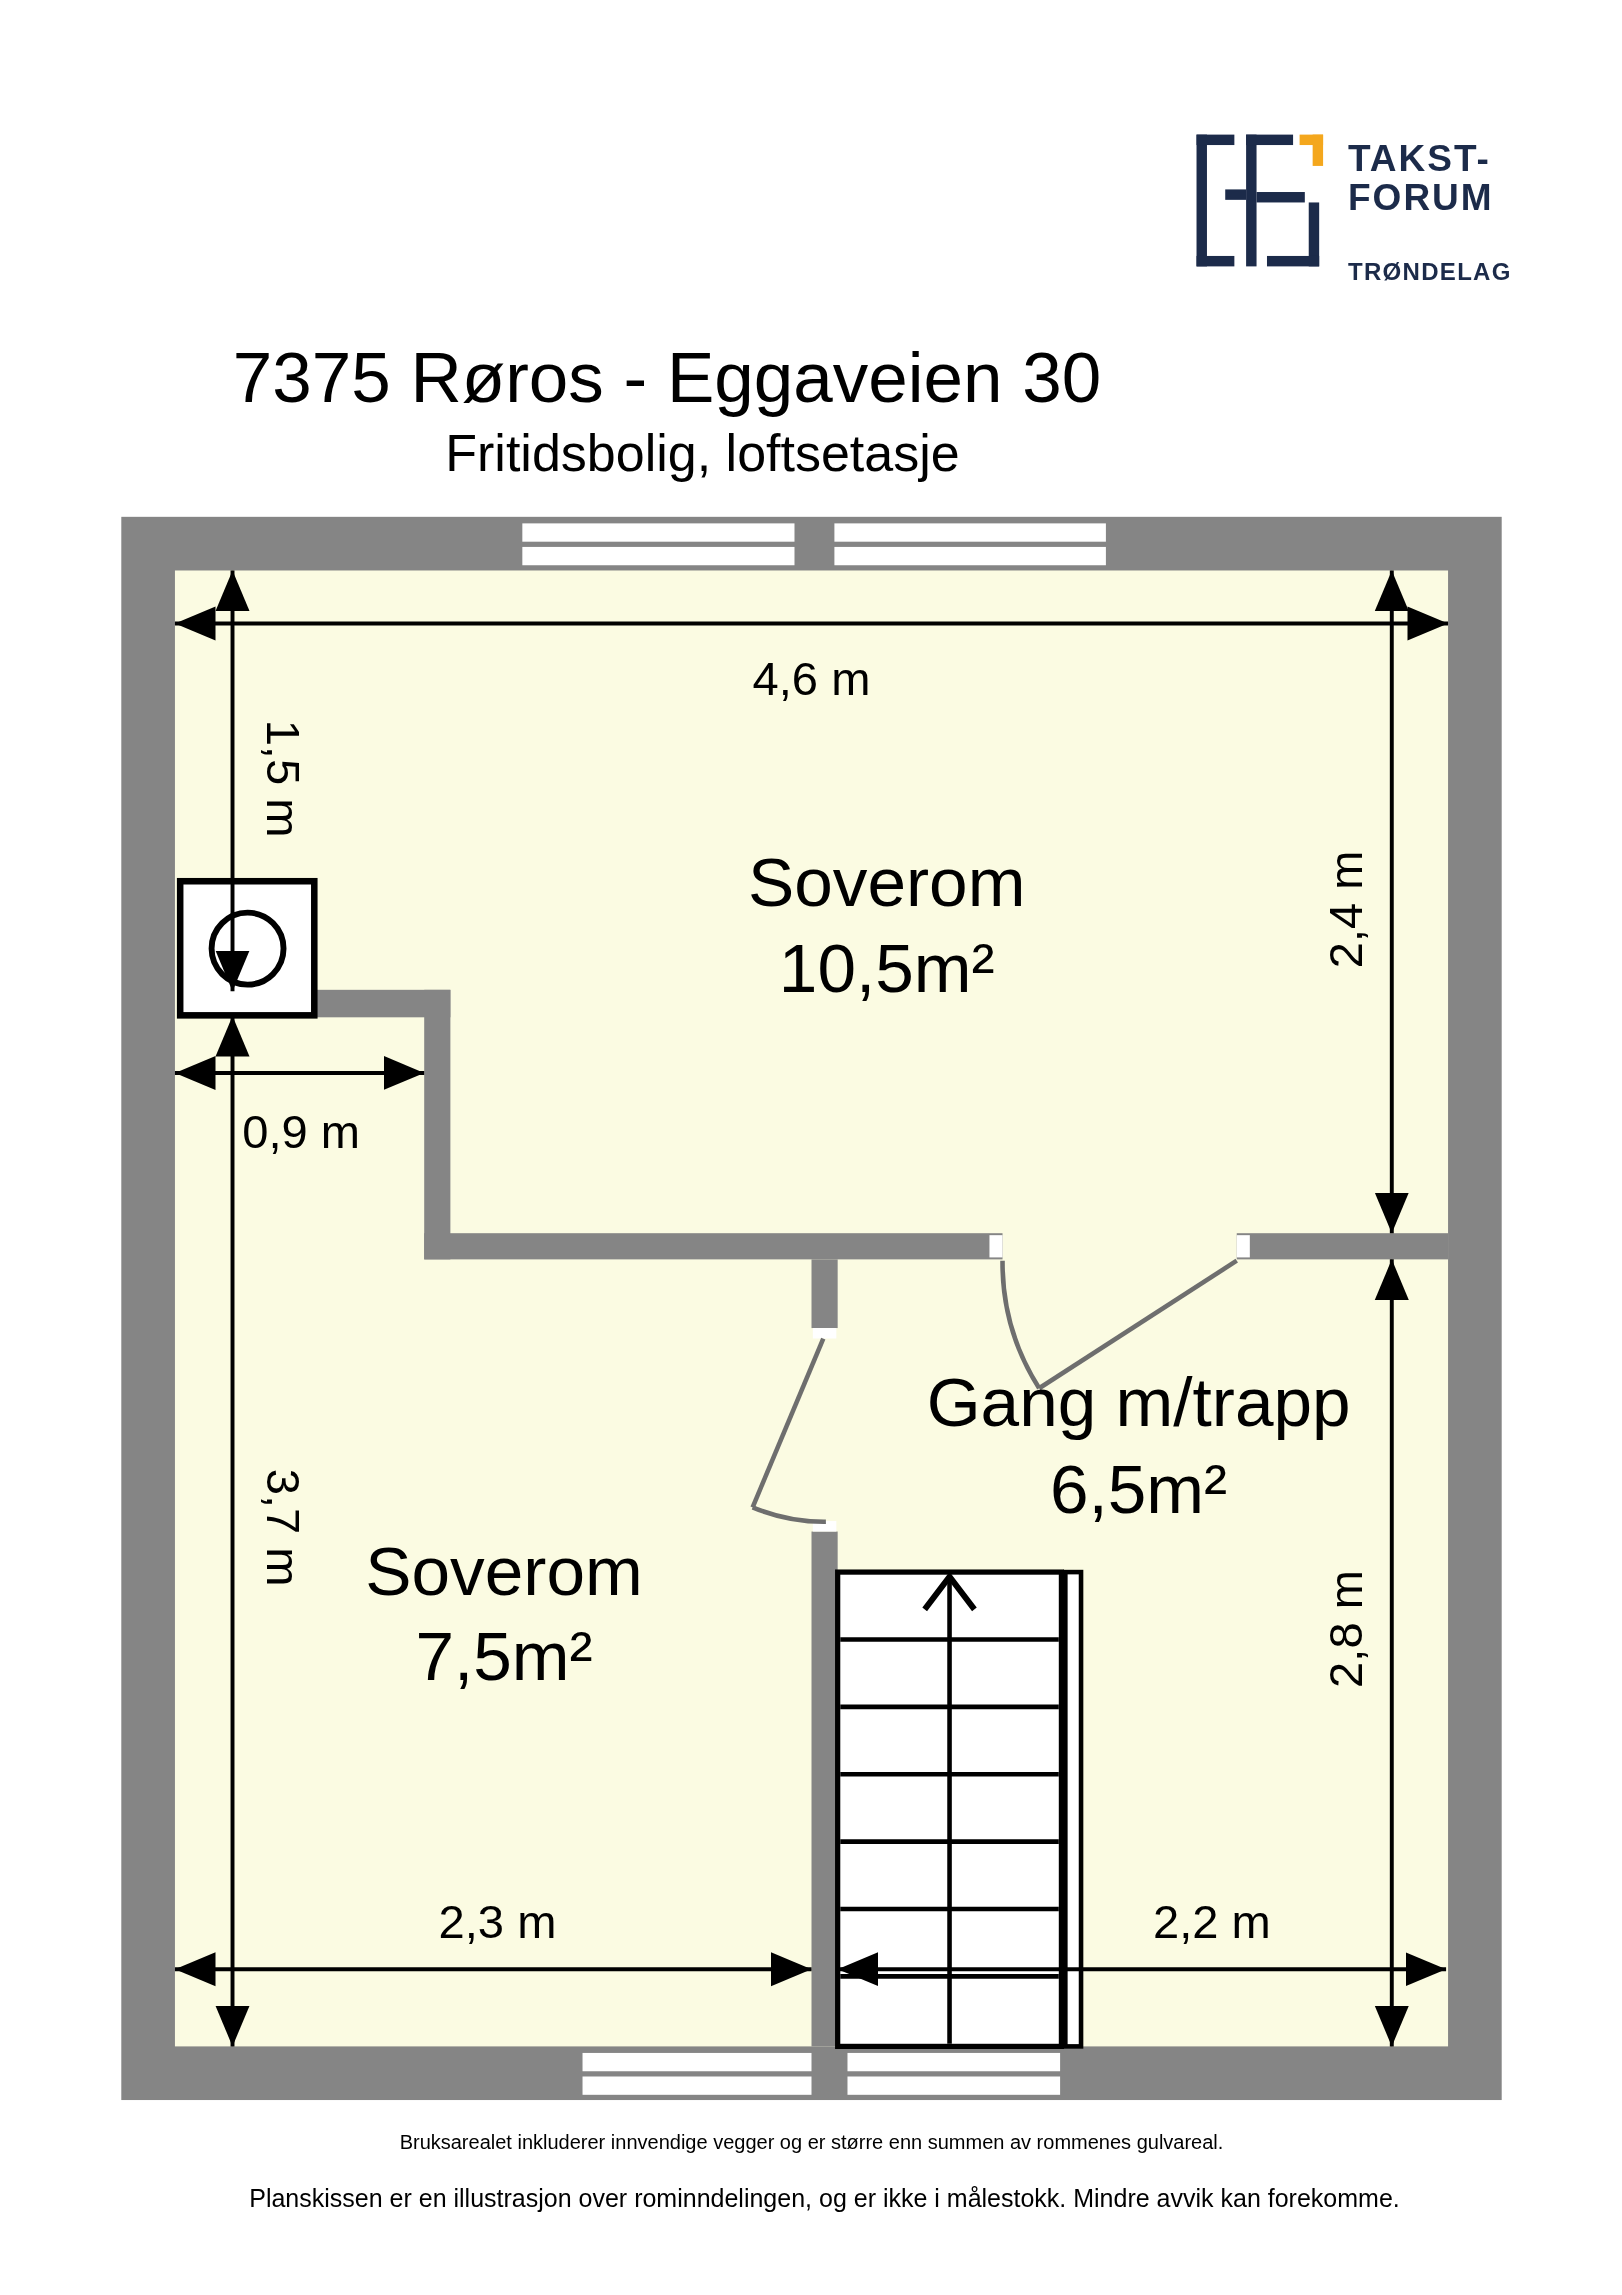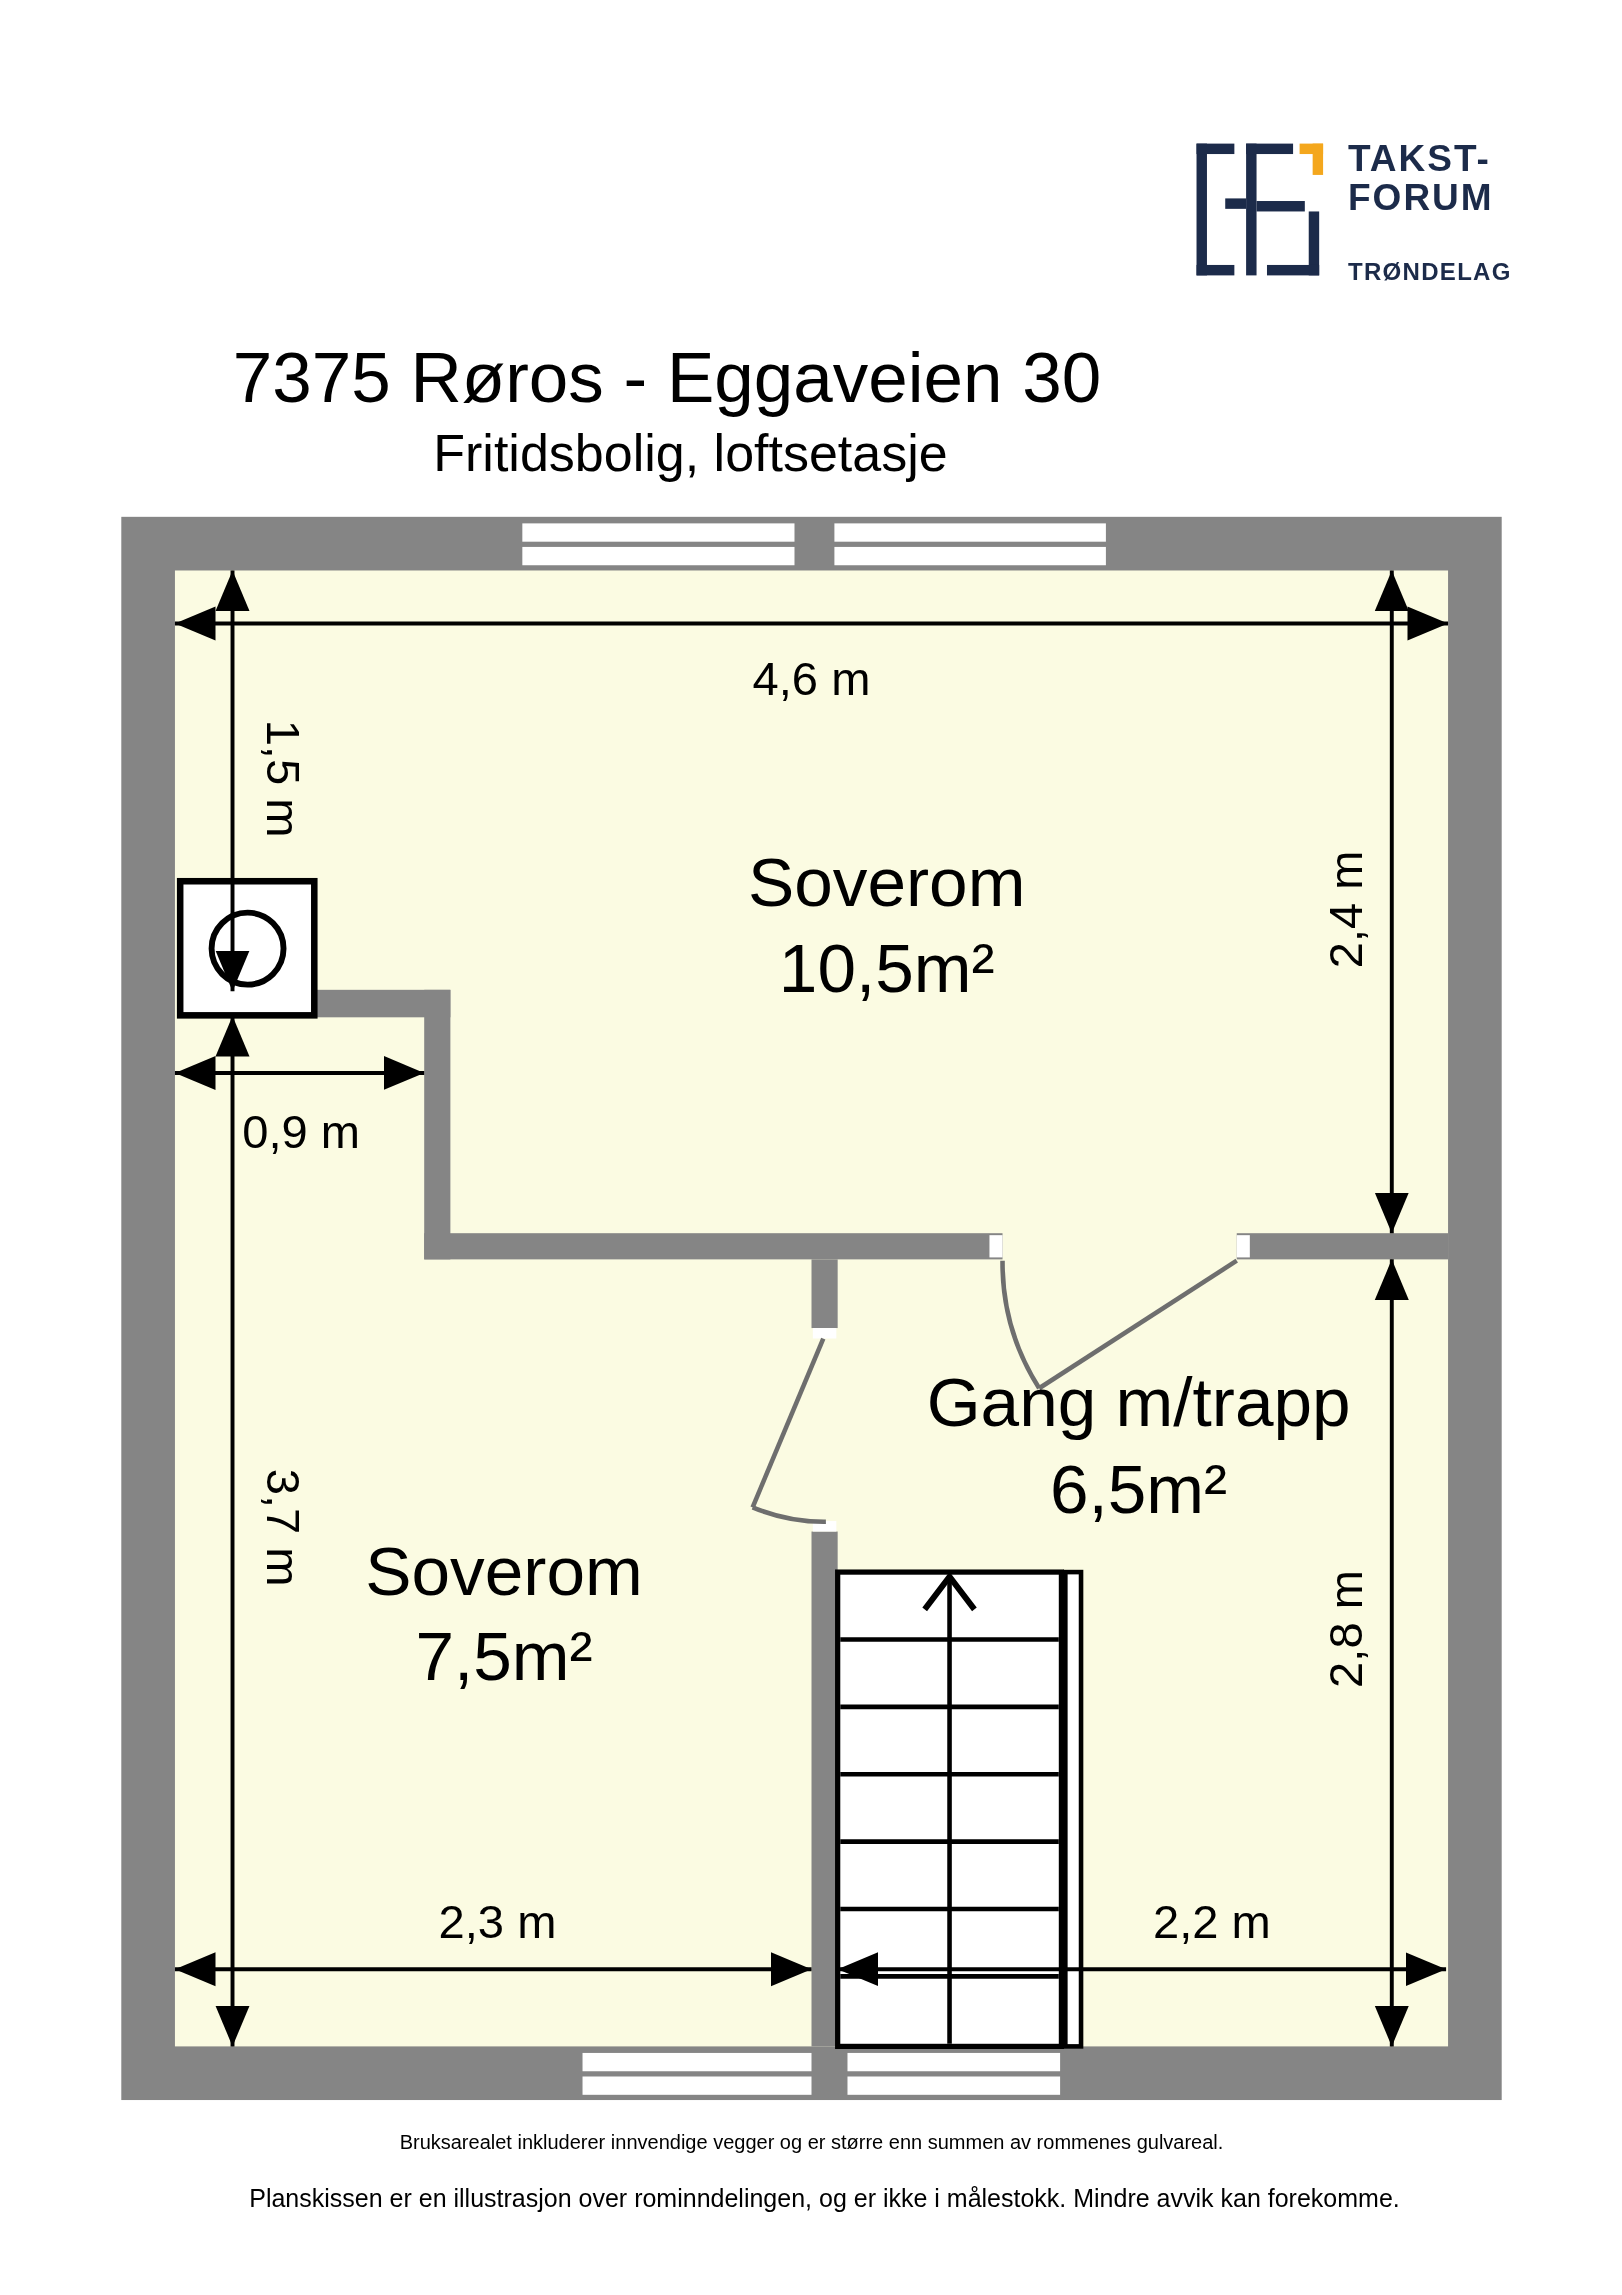--- a/index.html
+++ b/index.html
@@ -2,27 +2,27 @@
 <html style="font-size:10.5px"><head>
 <meta charset="utf-8">
 <style>
   html,body{margin:0;padding:0;}
   body{
     width:1623px;height:2295px;position:relative;background:#ffffff;
     font-family:"Liberation Sans", sans-serif;color:#000;
   }
   .abs{position:absolute;}
   
-  .logo{left:1190px;top:132px;display:flex;align-items:center;}
+  .logo{left:1190px;top:132px;display:flex;align-items:flex-start;}
   .logo-mark{width:137px;height:137px;display:block;}
   .logo-text{margin-left:21px;margin-top:6.5px;color:#1C2B4A;font-weight:bold;}
   .logo-line1,.logo-line2{font-size:37px;line-height:39px;letter-spacing:2px;}
   .logo-line3{font-size:24px;line-height:30px;letter-spacing:1.3px;margin-top:40px;}
   .page-title{left:0;top:339px;width:1334px;text-align:center;font-size:71px;line-height:1.1;}
-  .page-subtitle{left:0;top:425px;width:1381px;text-align:center;font-size:52px;line-height:1.1;}
+  .page-subtitle{left:0;top:425px;width:1381px;text-align:center;font-size:52px;line-height:1.1;padding-left:12px;}
   
   .plan-svg{left:0;top:0;width:1623px;height:2295px;}
   .room-label{font-size:106px;fill:#000;text-anchor:middle;}
   .dim-label{font-size:72px;fill:#000;text-anchor:middle;}
   
   .footer-line1{left:0;top:2131px;width:1623px;text-align:center;font-size:20px;}
   .footer-line2{left:13px;top:2184px;width:1623px;text-align:center;font-size:25px;}
 </style>
 </head>
 <body>

